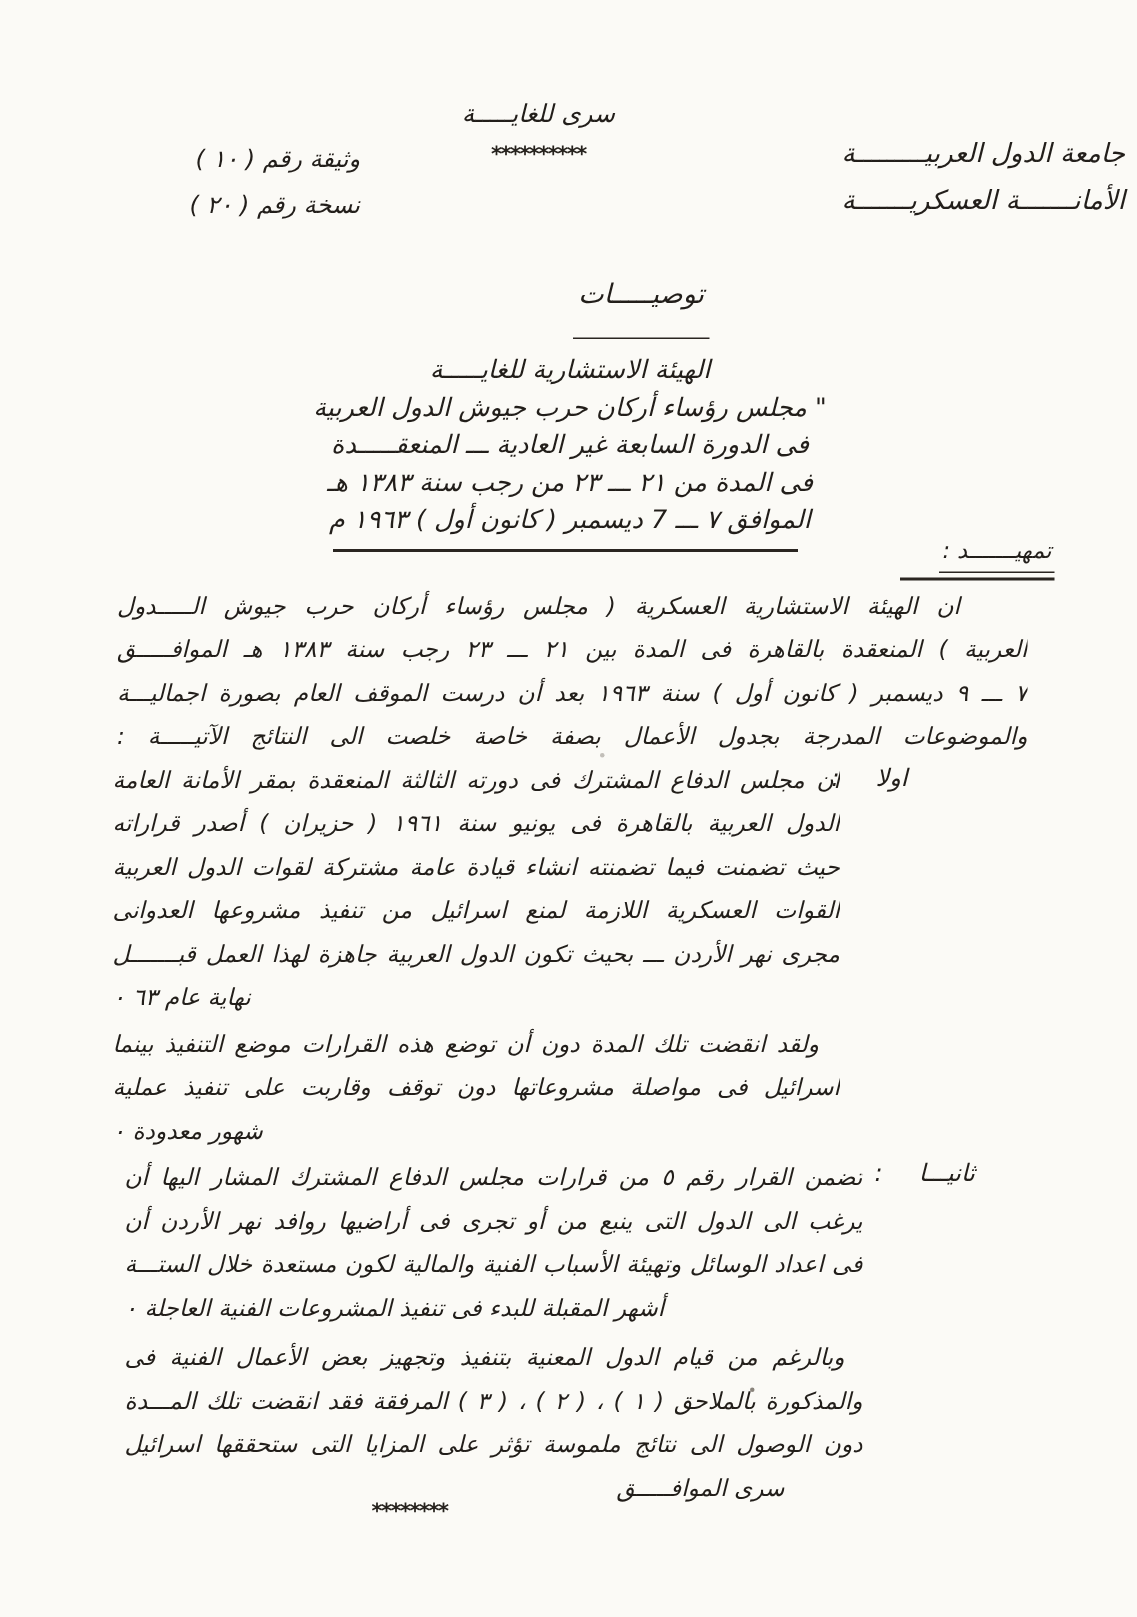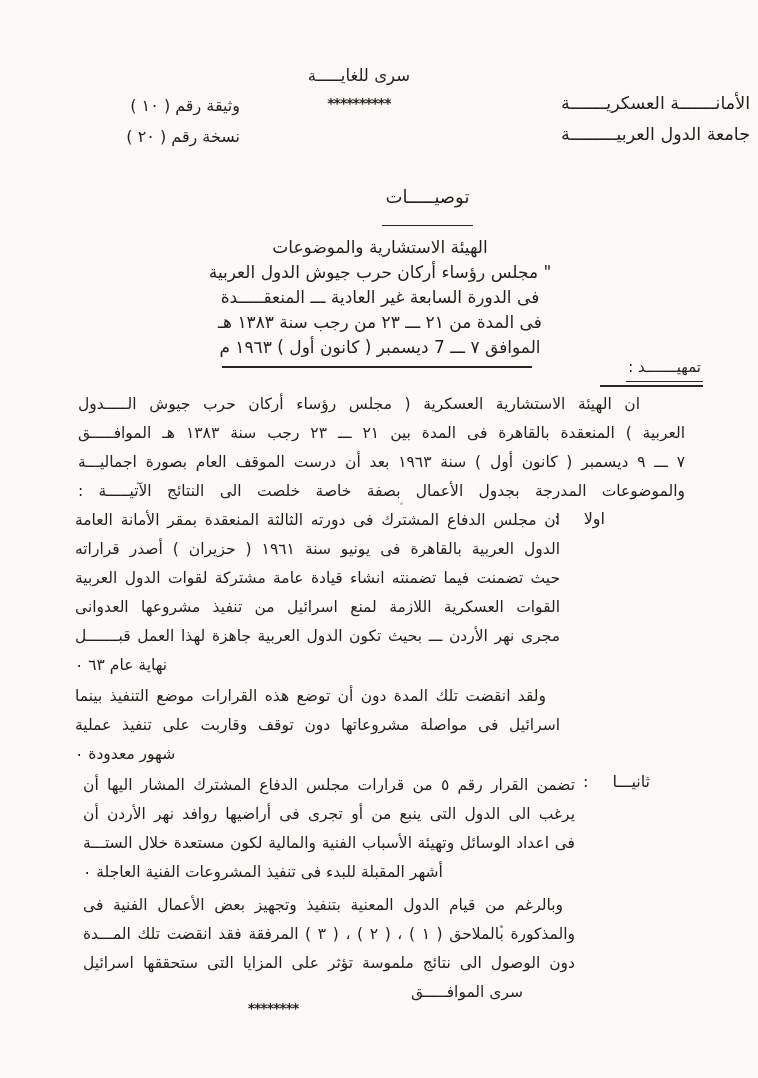--- a/index.html
+++ b/index.html
@@ -1,19 +1,20 @@
 <!DOCTYPE html>
 <html><head>
 <meta charset="utf-8">
 <style>
   html,body{margin:0;padding:0;background:#e8e6e1;}
   .page{
     position:relative;width:758px;height:1078px;margin:0 auto;
     background:#fbfaf6;color:#221e1a;direction:rtl;overflow:hidden;
     font-family:"DejaVu Sans", sans-serif;
+    font-style:italic;
   }
   .abs{position:absolute;}
   .nowrapline{white-space:nowrap;}
   .ln{height:29px;line-height:29px;overflow:hidden;font-size:15.5px;}
   .j{text-align:justify;text-align-last:justify;}
   .r{text-align:left;}
   .dots{font-weight:bold;letter-spacing:-1px;font-size:14px;color:#26221d;}
   
   .stamp-top{top:66px;right:348px;text-align:center;font-size:16.5px;}
   .stamp-top .dots{margin-top:13px;line-height:10px;}
@@ -50,34 +51,34 @@
 <body>
 
 <div class="page">
 
   <div class="abs stamp-top">
     <div class="nowrapline">سرى للغايـــــة</div>
     <div class="dots">**********</div>
   </div>
 
   <div class="abs org">
+    <div>جامعة الدول العربيـــــــــة</div>
     <div>الأمانـــــــة العسكريـــــــة</div>
-    <div>جامعة الدول العربيـــــــــة</div>
   </div>
 
   <div class="abs docnums">
     <div>وثيقة رقم  ( ١٠ )</div>
     <div>نسخة رقم (  ٢٠  )</div>
   </div>
 
   <div class="abs titleblock">
     <div class="t-head-wrap">
       <span class="t-head">توصيـــــات</span>
     </div>
-    <div class="t-line">الهيئة الاستشارية والموضوعات</div>
+    <div class="t-line">الهيئة الاستشارية للغايـــــة</div>
     <div class="t-line">" مجلس رؤساء أركان حرب جيوش الدول العربية</div>
     <div class="t-line">فى الدورة السابعة غير العادية ـــ المنعقـــــدة</div>
     <div class="t-line">فى المدة من ٢١ ـــ ٢٣ من رجب سنة ١٣٨٣ هـ</div>
     <div class="t-line">الموافق ٧ ـــ 7 ديسمبر ( كانون أول ) ١٩٦٣ م</div>
     <div class="t-rule"></div>
   </div>
 
   <div class="abs pre-head">
     <span class="hd nowrapline">تمهيـــــــد :</span>
     <div class="rule2"></div>

